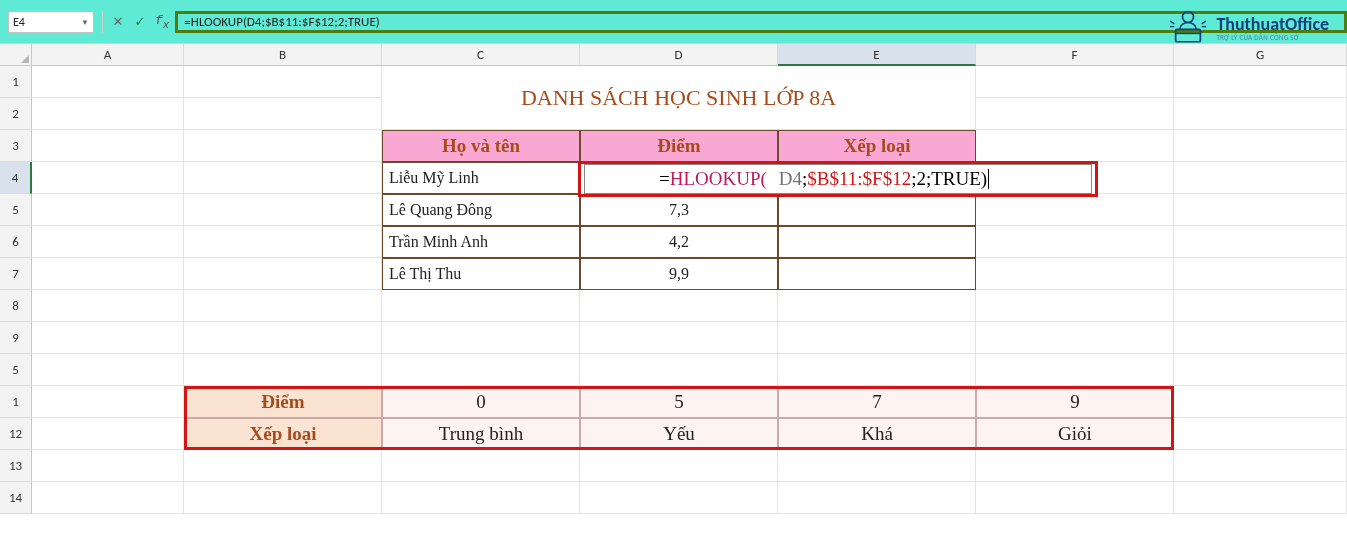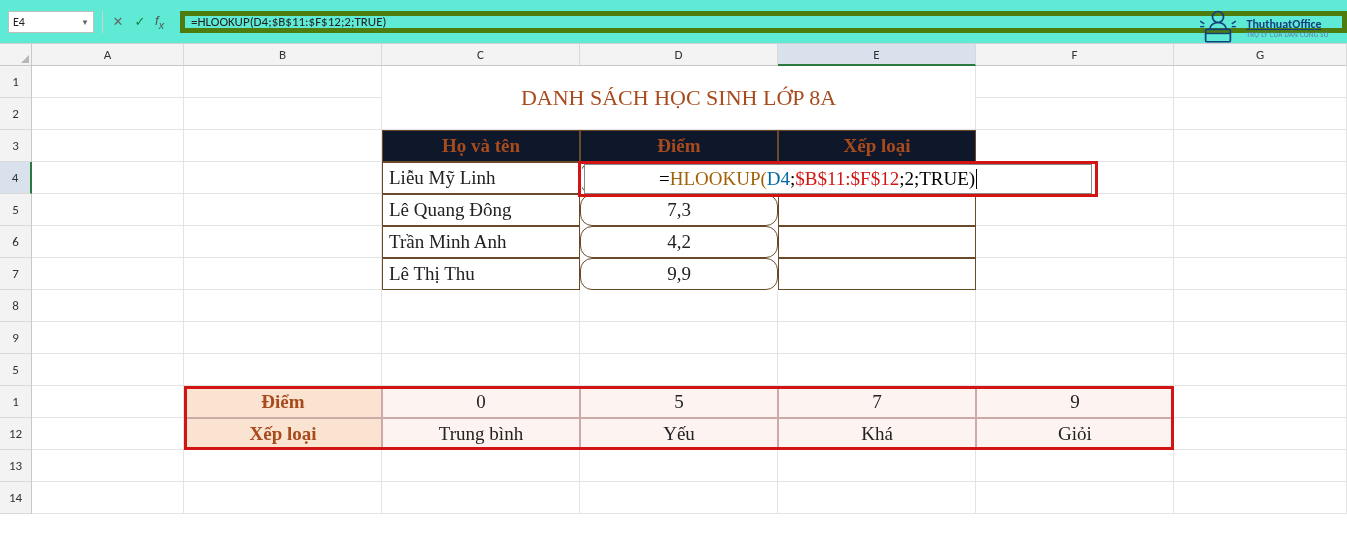--- a/index.html
+++ b/index.html
@@ -5,27 +5,27 @@
 * { box-sizing: border-box; margin: 0; padding: 0; }
 body { font-family: "Calibri","Segoe UI",Arial,sans-serif; background: #fff; color: #222; font-size: 14px; }
 
 
 .fx-bar { display: flex; align-items: center; height: 44px; border-bottom: 1px solid #d0d0d0; background: #5eead4; }
 .name-box { width: 86px; height: 22px; margin: 0 4px 0 8px; border: 1px solid #c0c0c0; background: #fff; display: flex; align-items: center; justify-content: space-between; padding: 0 4px; font-size: 12px; }
 .name-box .dd { font-size: 8px; color: #666; }
 .fx-sep { width: 1px; height: 22px; background: #d0d0d0; margin: 0 4px; }
 .fx-btn { width: 22px; height: 22px; display: flex; align-items: center; justify-content: center; color: #666; font-size: 13px; }
 .fx-btn.ok { color: #1a7f37; }
-.fx-label { font-style: italic; font-family: Liberation Sans, sans-serif; font-size: 13px; color: #555; margin: 0 16px 0 4px; }
-.formula-input { flex: 1; height: 22px; border: 5px solid #4d7c0f; padding: 0 6px; font-size: 13px; display: flex; align-items: center; }
+.fx-label { font-style: italic; font-family: Liberation Mono, monospace; font-size: 13px; color: #555; margin: 0 6px 0 4px; }
+.formula-input { flex: 1; height: 22px; border: 3px solid #4d7c0f; padding: 0 6px; font-size: 13px; display: flex; align-items: center; }
 
 
 .logo { position: absolute; top: 6px; right: 18px; display: flex; align-items: center; gap: 6px; color: #153e7e; font-weight: 700; }
 .logo svg { width: 44px; height: 44px; }
-.logo .t1 { font-size: 12px; line-height: 1; text-decoration: underline; }
+.logo .t1 { font-size: 18px; line-height: 1; }
 .logo .t2 { font-size: 7px; font-weight: 400; color: #5a7bb0; letter-spacing: 0.3px; }
 
 
 .sheet { position: relative; }
 .colheads { display: flex; margin-left: 32px; }
 .colheads .ch { height: 22px; border-right: 1px solid #d9d9d9; border-bottom: 1px solid #c8c8c8; background: #f3f3f3; text-align: center; font-size: 13px; color: #333; display:flex; align-items:center; justify-content:center; }
 .colheads .ch.sel { background: #d9e1ec; border-bottom: 2px solid #2a7a3f; }
 .corner { position:absolute; left:0; top:0; width:32px; height:22px; background:#f3f3f3; border-right:1px solid #c8c8c8; border-bottom:1px solid #c8c8c8; }
 .corner::after { content:""; position:absolute; right:2px; bottom:2px; width:0; height:0; border-left:8px solid transparent; border-bottom:8px solid #b6b6b6; }
 
@@ -43,37 +43,37 @@
 .cE { width: 198px; }
 .cF { width: 198px; }
 .cG { width: 173px; }
 
 .h32 { height: 32px; }
 
 
 .title-cell { justify-content:center; color:#a84b1c; font-weight:400; font-size:22px; }
 
 
-.hdr { justify-content:center; color:#a84b1c; font-weight:700; background:#0f172a; border:1px solid #6b4a2a !important; font-size:19px; }
-.tcell { border:1px solid #6b4a2a !important; font-size:19px; }
-.tcell.center { justify-content:center;border-radius:12px; }
+.hdr { justify-content:center; color:#a84b1c; font-weight:700; background:#f9a8d4; border:1px solid #6b4a2a !important; font-size:19px; }
+.tcell { border:1px solid #6b4a2a !important; font-size:16px; }
+.tcell.center { justify-content:center; }
 
 
 .lkhdr { justify-content:center; color:#a84b1c; font-weight:700; background:#fbe3d2; border:1px solid #caa; font-size:19px; }
 .lkcell { justify-content:center; background:#fdf4f2; border:1px solid #caa; font-size:19px; }
 
 
 .redbox { position:absolute; border:3px solid #d21414; pointer-events:none; }
 .redbox.big { outline:1px solid #fff; outline-offset:-4px; }
 
 
 .formula-cell { position:absolute; background:#fff; border:1px solid #888; display:flex; align-items:center; padding:0 4px; font-size:19px; font-family:"Times New Roman",serif; }
 .fc-eq { color:#000; }
-.fc-fn { color:#a16207; }
-.fc-ref1 { color:#0369a1; }
+.fc-fn { color:#be185d; }
+.fc-ref1 { color:#737373;margin-left:12px; }
 .fc-ref2 { color:#d21414; }
 .fc-rest { color:#000; }
 .caret { display:inline-block; width:1px; height:20px; background:#000; margin-left:1px; animation: blink 1s step-end infinite; }
 @keyframes blink { 50% { opacity:0; } }
 </style>
 </head>
 <body>
 
 <div class="fx-bar">
   <div class="name-box">

